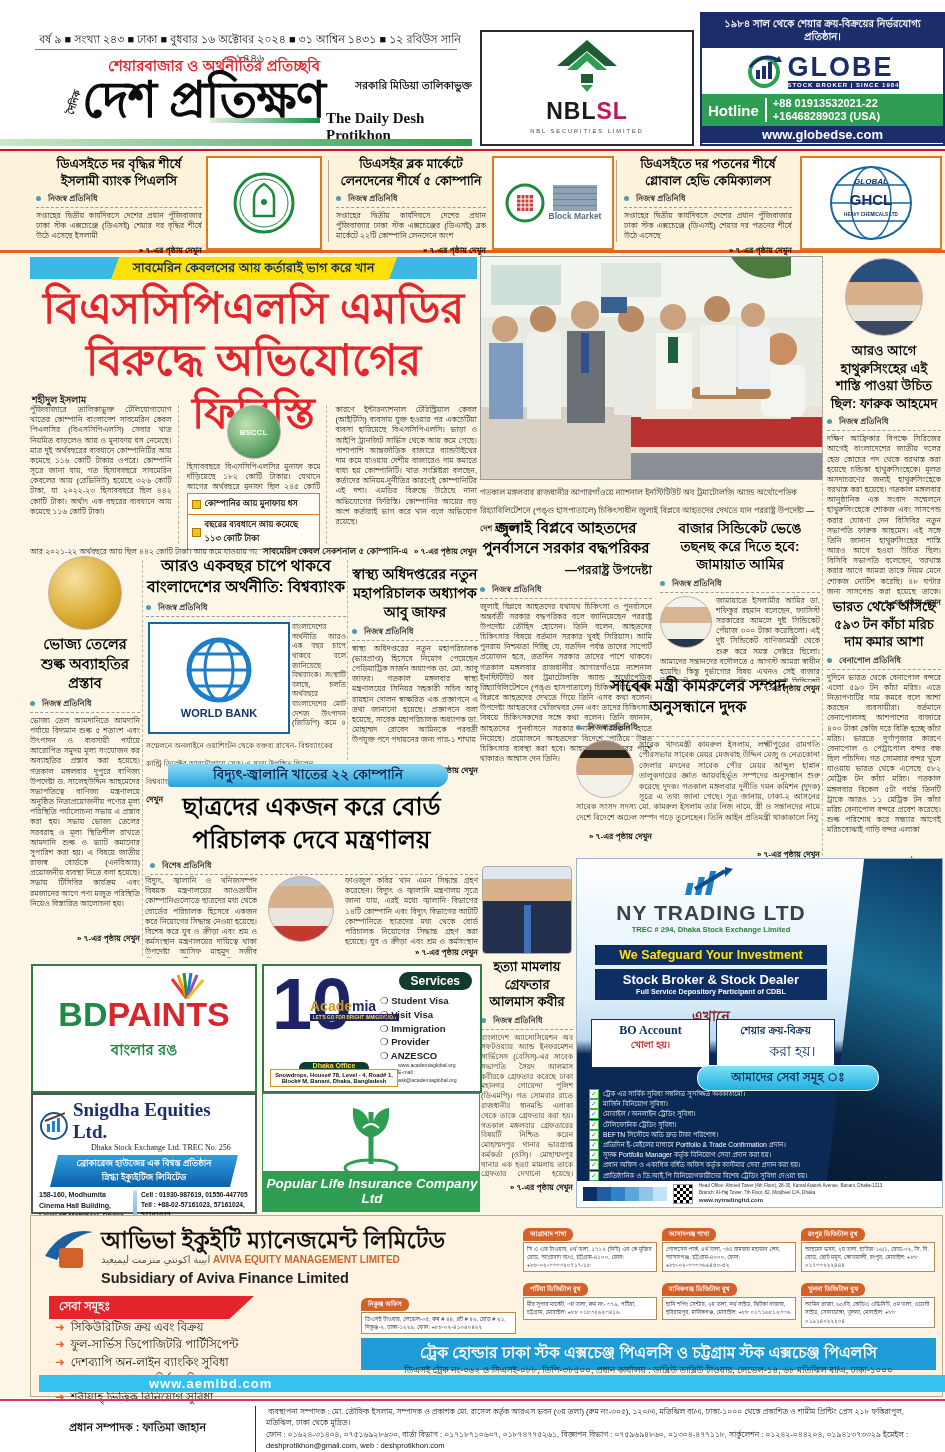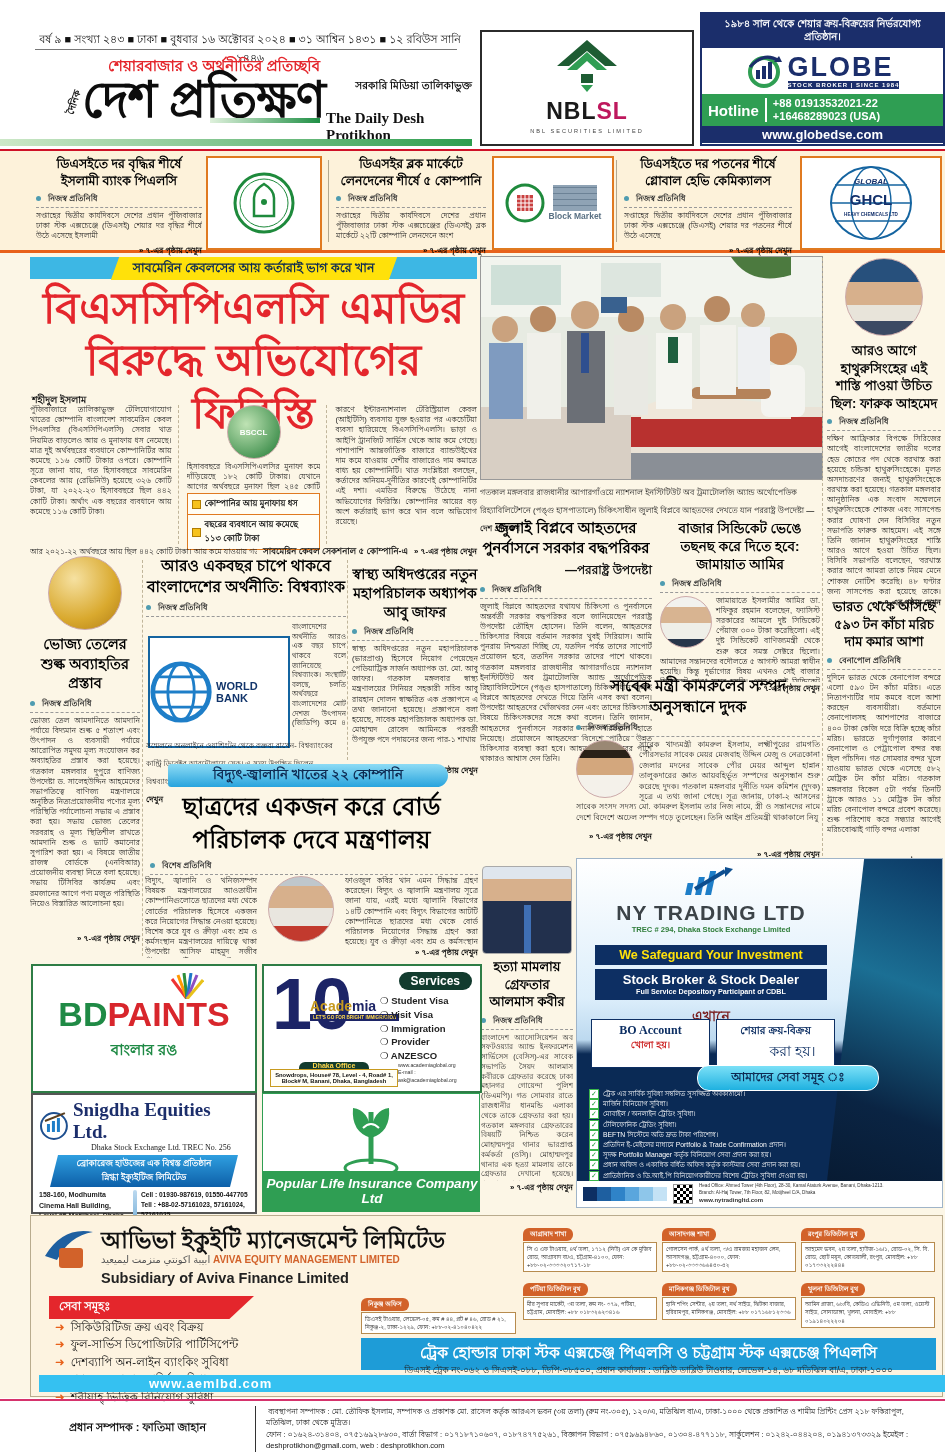--- a/index.html
+++ b/index.html
@@ -309,21 +309,21 @@
   <div class="abs" style="left:142px;top:560px;height:396px;border-left:1px dashed #c0b59a;"></div>
 
   <div class="abs" style="left:146px;top:556px;width:200px;">
     <div class="hl" style="font-size:15.5px;">আরও একবছর চাপে থাকবে বাংলাদেশের অর্থনীতি: বিশ্বব্যাংক</div>
     <div class="rep" style="margin-top:3px;">
         <span class="dot"></span>
         <span>নিজস্ব প্রতিনিধি</span>
       </div>
     <div class="dsh"></div>
   </div>
-  <div class="abs" style="left:148px;top:636px;width:138px;height:108px;border:2px solid #1464a0;background:#fff;display:flex;align-items:center;justify-content:center;gap:4px;">
+  <div class="abs" style="left:148px;top:622px;width:138px;height:108px;border:2px solid #1464a0;background:#fff;display:flex;flex-direction:column;align-items:center;justify-content:center;gap:4px;">
     <svg width="66" height="66" viewBox="0 0 66 66">
       <circle cx="33" cy="33" r="30" fill="none" stroke="#1e7ec8" stroke-width="5"></circle>
       <ellipse cx="33" cy="33" rx="14" ry="30" fill="none" stroke="#1e7ec8" stroke-width="3"></ellipse>
       <path d="M3 33 h60 M8 17 h50 M8 49 h50" stroke="#1e7ec8" stroke-width="3" fill="none"></path>
     </svg>
     <div style="font-size:11px;font-weight:900;color:#12356b;">WORLD BANK</div>
   </div>
   <div class="abs bd" style="left:292px;top:622px;width:54px;height:108px;font-size:7.2px;">বাংলাদেশের অর্থনীতি আরও এক বছর চাপে থাকবে বলে জানিয়েছে বিশ্বব্যাংক। সংস্থাটি বলছে, চলতি অর্থবছরে বাংলাদেশের মোট দেশজ উৎপাদন (জিডিপি) কমে ৪ শতাংশ হবে। তবে ২০২৫-২৬ অর্থবছরে সেটি বেড়ে দাঁড়াতে পারে ৫ দশমিক ৫ শতাংশে। গতকাল মঙ্গলবার রাজধানীর আগারগাঁয়ে বিশ্বব্যাংকের কার্যালয়ে এক সংবাদ সম্মেলনে প্রকাশিত বাংলাদেশ ডেভেলপমেন্ট আপডেট প্রতিবেদনে এসব তথ্য প্রকাশ করা হয়।</div>
   <div class="abs" style="left:146px;top:734px;width:200px;">
     <span class="bd" style="font-size:7.4px;"><span>সম্মেলনে অনলাইনে ওয়াশিংটন থেকে বক্তব্য রাখেন- বিশ্বব্যাংকের কান্ট্রি ডিরেক্টর আবদৌলায়ে সেক। এ সময় উপস্থিত ছিলেন- বিশ্বব্যাংকের সিনিয়র ইকোনমিস্ট ধ্রুব শর্মা, ইকোনমিস্ট</span>

